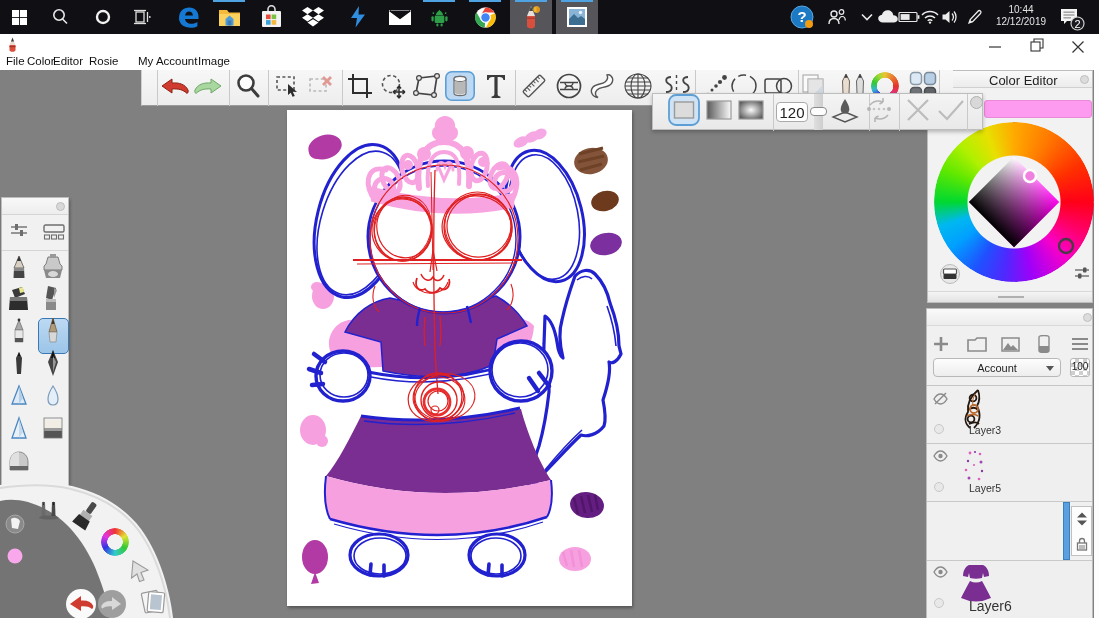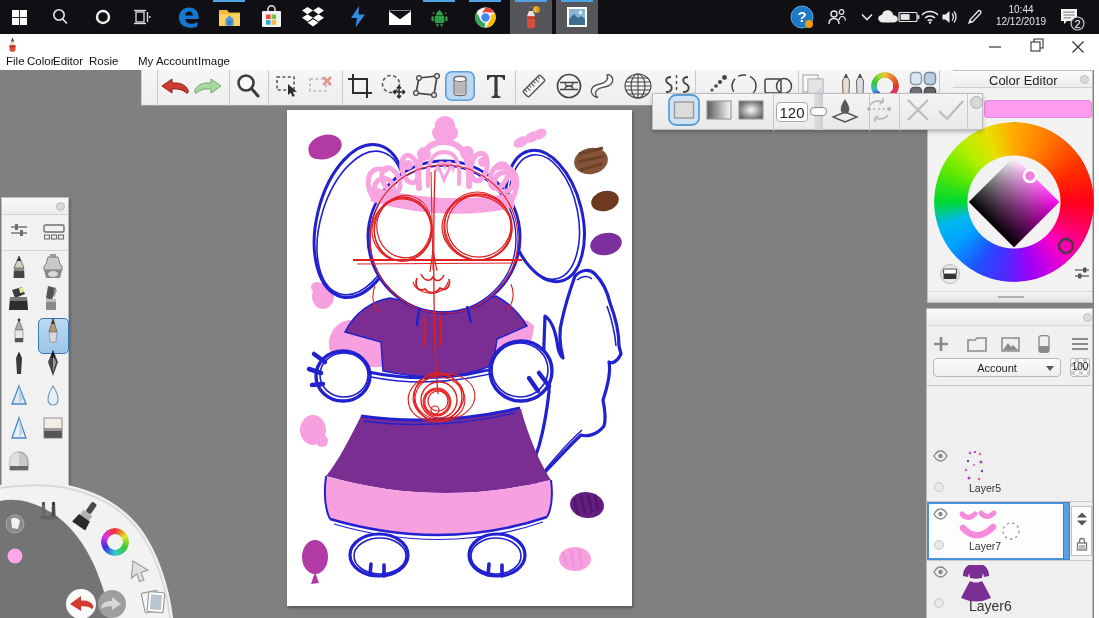--- a/index.html
+++ b/index.html
@@ -712,20 +712,42 @@
       </g>
     </svg>
     <div style="position:absolute;left:6px;top:49px;width:128px;height:19px;background:linear-gradient(#fdfdfd,#ededed);border:1px solid #b8b8b8;border-radius:4px;font-size:11px;color:#222;text-align:center;line-height:18px">Account</div>
     <svg style="position:absolute;left:118px;top:56px" width="10" height="7" viewBox="0 0 10 7">
       <path d="M1 1 L5 6 L9 1 Z" fill="#555"></path>
     </svg>
     <div style="position:absolute;left:143px;top:49px;width:20px;height:19px;background:repeating-conic-gradient(#cfcfcf 0 25%,#fff 0 50%) 0 0/8px 8px;border:1px solid #b8b8b8;border-radius:3px"></div>
     <div style="position:absolute;left:143px;top:49px;width:20px;height:19px;font-size:10px;color:#222;text-align:center;line-height:18px">100</div>
     <div style="position:absolute;left:0;top:76px;width:165px;height:1px;background:#c5c5c5"></div>
 
+    <div style="position:absolute;left:0;top:77px;width:165px;height:58px;background:#efefef">
+      <svg style="position:absolute;left:5px;top:6px" width="17" height="13" viewBox="0 0 17 13">
+        <path d="M2 7 C4 3.6 6.5 2 8.5 2 C10.5 2 13 3.6 15 7 C13 10.4 10.5 12 8.5 12 C6.5 12 4 10.4 2 7 Z" fill="none" stroke="#8a8a8a" stroke-width="1.4"></path>
+        <line x1="3" y1="12" x2="14" y2="1" stroke="#8a8a8a" stroke-width="1.4"></line>
+      </svg>
+      <svg style="position:absolute;left:27px;top:2px" width="44" height="42" viewBox="0 0 44 42">
+        <g stroke="#241810" fill="none" stroke-width="1.8">
+          <path d="M24 2 C17 8 13 16 14 24 C10 30 11 36 16 40"></path>
+          <path d="M24 2 C26 8 26 13 23 18 C27 26 26 34 20 40"></path>
+          <path d="M14 22 C18 19 22 19 24 22"></path>
+          <circle cx="19" cy="10" r="3.4"></circle>
+          <circle cx="20" cy="21" r="4" stroke="#b86a30"></circle>
+          <circle cx="17" cy="31" r="3.4"></circle>
+          <path d="M13 28 C17 26 21 26 24 28" stroke="#b86a30"></path>
+          <path d="M15 36 C19 34 23 34 25 36"></path>
+          <path d="M21 6 C19 10 18 14 19 17" stroke="#b86a30" stroke-width="1"></path>
+        </g>
+      </svg>
+      <div style="position:absolute;left:42px;top:38px;font-size:10.5px;color:#333">Layer3</div>
+      <div style="position:absolute;left:7px;top:38px;width:10px;height:10px;border-radius:50%;background:#e8e8e8;border:1px solid #c8c8c8"></div>
+      <div style="position:absolute;left:0;bottom:0;width:165px;height:1px;background:#c9c9c9"></div>
+    </div>
 
     <div style="position:absolute;left:0;top:135px;width:165px;height:58px;background:#efefef">
       <svg style="position:absolute;left:5px;top:6px" width="17" height="12" viewBox="0 0 17 12">
         <path d="M2 6 C4 2.6 6.5 1 8.5 1 C10.5 1 13 2.6 15 6 C13 9.4 10.5 11 8.5 11 C6.5 11 4 9.4 2 6 Z" fill="none" stroke="#8a8a8a" stroke-width="1.4"></path>
         <circle cx="8.5" cy="6" r="2.2" fill="#8a8a8a"></circle>
       </svg>
       <svg style="position:absolute;left:29px;top:5px" width="40" height="36" viewBox="0 0 40 36">
         <g>
           <circle cx="14" cy="4" r="1.4" fill="#e060c0"></circle>
           <circle cx="19" cy="3" r="1.1" fill="#8a3aa0"></circle>
@@ -737,40 +759,20 @@
           <circle cx="13" cy="29" r="1.5" fill="#a04ab0"></circle>
           <circle cx="23" cy="30" r="1.3" fill="#e060c0"></circle>
           <circle cx="18" cy="16" r="1.1" fill="#e060c0"></circle>
         </g>
       </svg>
       <div style="position:absolute;left:42px;top:38px;font-size:10.5px;color:#333">Layer5</div>
       <div style="position:absolute;left:7px;top:38px;width:10px;height:10px;border-radius:50%;background:#e8e8e8;border:1px solid #c8c8c8"></div>
       <div style="position:absolute;left:0;bottom:0;width:165px;height:1px;background:#c9c9c9"></div>
     </div>
 
-    <div style="position:absolute;left:0;top:193px;width:141px;height:58px;background:#fdfdfd;border:2px solid #4a90d9">
-      <svg style="position:absolute;left:3px;top:4px" width="17" height="12" viewBox="0 0 17 12">
-        <path d="M2 6 C4 2.6 6.5 1 8.5 1 C10.5 1 13 2.6 15 6 C13 9.4 10.5 11 8.5 11 C6.5 11 4 9.4 2 6 Z" fill="none" stroke="#8a8a8a" stroke-width="1.4"></path>
-        <circle cx="8.5" cy="6" r="2.2" fill="#8a8a8a"></circle>
-      </svg>
-      <svg style="position:absolute;left:27px;top:3px" width="42" height="38" viewBox="0 0 42 38">
-        <g stroke="#f88ade" fill="none" stroke-linecap="round">
-          <path d="M6 7 Q 12 14 19 7" stroke-width="5"></path>
-          <path d="M25 6 Q 31 13 38 6" stroke-width="5"></path>
-          <path d="M7 21 Q 21 36 37 20" stroke-width="6.5"></path>
-        </g>
-      </svg>
-      <circle style="position:absolute" cx="0" cy="0" r="0">
-      <svg style="position:absolute;left:72px;top:17px" width="20" height="20" viewBox="0 0 20 20">
-          <circle cx="10" cy="10" r="8" fill="none" stroke="#9a9a9a" stroke-width="1.3" stroke-dasharray="2.5 3"></circle>
-        </svg>
-      <div style="position:absolute;left:40px;top:36px;font-size:10.5px;color:#333">Layer7</div>
-      <div style="position:absolute;left:5px;top:36px;width:10px;height:10px;border-radius:50%;background:#e8e8e8;border:1px solid #c8c8c8"></div>
-    </circle>
-    </div>
     <div style="position:absolute;left:136px;top:193px;width:7px;height:58px;background:#5a9fe0;border:1px solid #3a7fc0"></div>
     <div style="position:absolute;left:144px;top:197px;width:21px;height:50px;background:#fdfdfd;border:1px solid #c0c0c0">
       <svg style="position:absolute;left:4px;top:5px" width="12" height="14" viewBox="0 0 12 14">
         <path d="M6 0.5 L11 5.5 L1 5.5 Z M6 13.5 L11 8.5 L1 8.5 Z" fill="#555"></path>
       </svg>
       <svg style="position:absolute;left:4px;top:30px" width="12" height="14" viewBox="0 0 12 14">
         <rect x="1.5" y="6" width="9" height="7" fill="none" stroke="#777" stroke-width="1.3"></rect>
         <path d="M3.5 6 V4 A2.5 2.5 0 0 1 8.5 4 V6" fill="none" stroke="#777" stroke-width="1.3"></path>
         <rect x="3" y="8" width="6" height="4" fill="#bbb"></rect>
       </svg>

